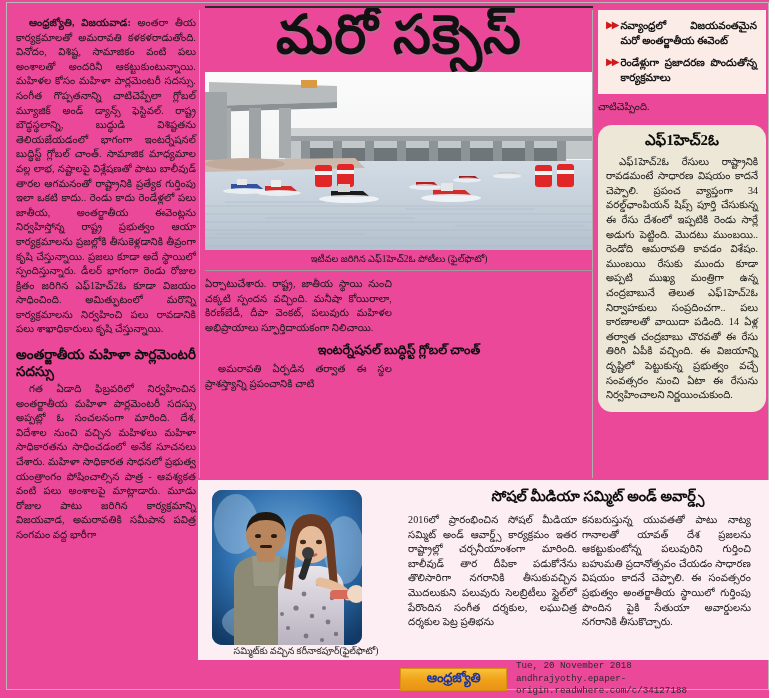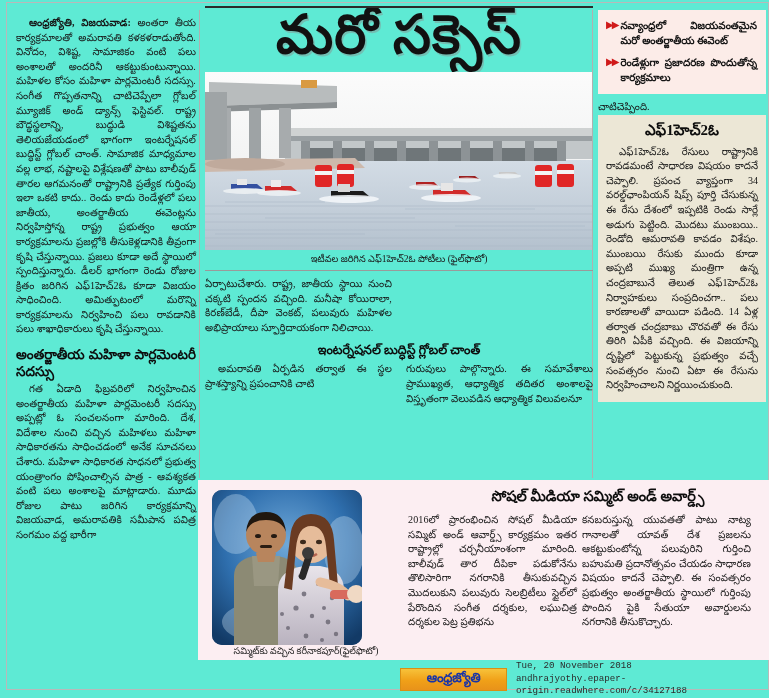--- a/index.html
+++ b/index.html
@@ -10,21 +10,21 @@
   body {
     width: 775px;
     height: 698px;
     font-family: "Liberation Sans", sans-serif;
     overflow: hidden;
   }
   #page {
     position: relative;
     width: 775px;
     height: 698px;
-    background: #5eead4;
+    background: #ec4899;
     box-sizing: border-box;
   }
   
   .page-frame {
     position: absolute;
     left: 6px;
     top: 2px;
     width: 763px;
     height: 688px;
     border: 1px solid #b9b9b9;
@@ -212,24 +212,26 @@
     color: #131313;
   }
   .right-tail {
     font-family: "Liberation Serif", "DejaVu Sans", serif;
     font-size: 10px;
     line-height: 14.6px;
     margin-top: 6px;
     color: #161616;
   }
   .cream-box {
+    margin-top: 10px;
     background: #ece7d6;
     width: 168px;
     padding: 7px 8px 9px 8px;
     box-sizing: border-box;
+    border-radius: 14px;
   }
   .cream-head {
     font-family: "Liberation Serif", "DejaVu Sans", serif;
     font-weight: bold;
     font-size: 15px;
     text-align: center;
     color: #0d0d0d;
     margin-bottom: 3px;
   }
   .cream-body {
@@ -434,23 +436,20 @@
       <div class="c">
         <div class="tel body-text">ఏర్పాటుచేశారు. రాష్ట్ర, జాతీయ స్థాయి నుంచి చక్కటి స్పందన వచ్చింది. మనీషా కోయిరాలా, కిరణ్‌బేడీ, దీపా వెంకట్, పలువురు మహిళల అభిప్రాయాలు స్ఫూర్తిదాయకంగా నిలిచాయి.</div>
       </div>
     </div>
 
     <div class="subhead-center tel">ఇంటర్నేషనల్ బుద్ధిస్ట్ గ్లోబల్ చాంత్</div>
 
     <div class="center-cols" style="margin-top:2px;">
       <div class="c">
         <div class="tel body-text indent">అమరావతి ఏర్పడిన తర్వాత ఈ స్థల ప్రాశస్త్యాన్ని ప్రపంచానికి చాటి</div>
-      </div>
-      <div class="c">
-        <div class="tel body-text">గురువులు పాల్గొన్నారు. ఈ సమావేశాలు ప్రాముఖ్యత, ఆధ్యాత్మిక తదితర అంశాలపై విస్తృతంగా వెలువడిన ఆధ్యాత్మిక విలువలనూ</div>
       </div>
     </div>
   </div>
 
   <div class="col-right">
     <div class="bullet-box">
       <div class="bullet-row">
         <span class="bullet-arrow">▶▶</span>
         <span class="bullet-text tel">నవ్యాంధ్రలో విజయవంతమైన మరో అంతర్జాతీయ ఈవెంట్</span>
       </div>

